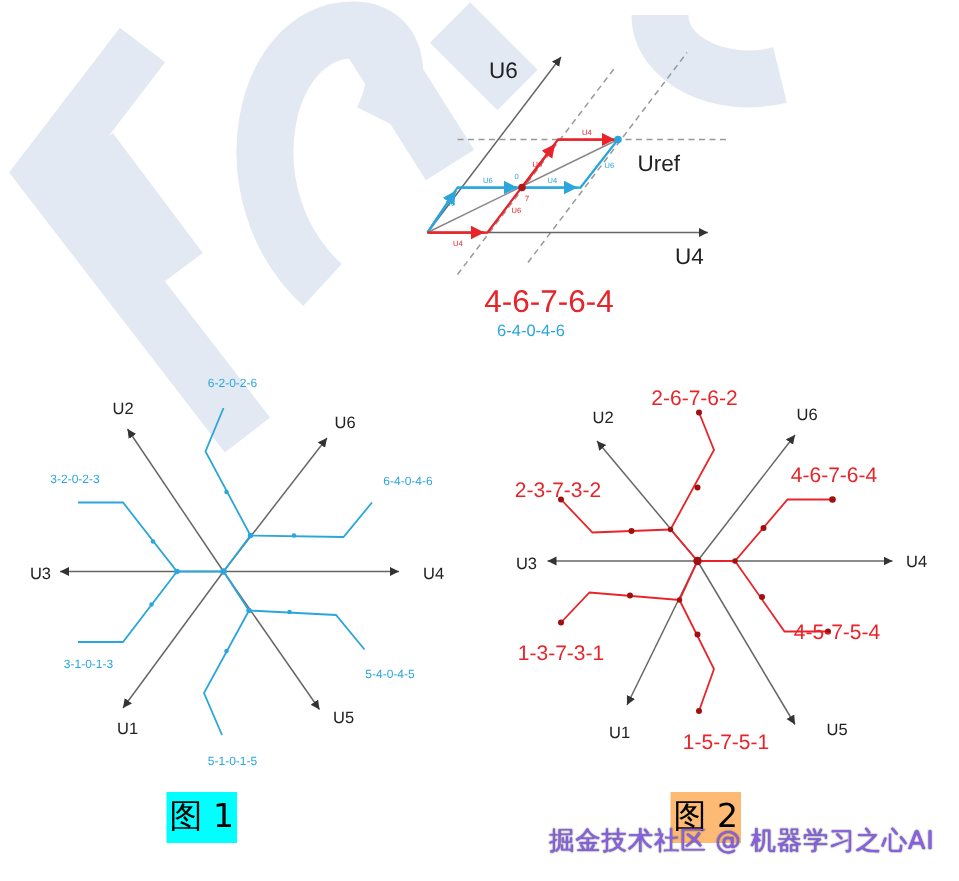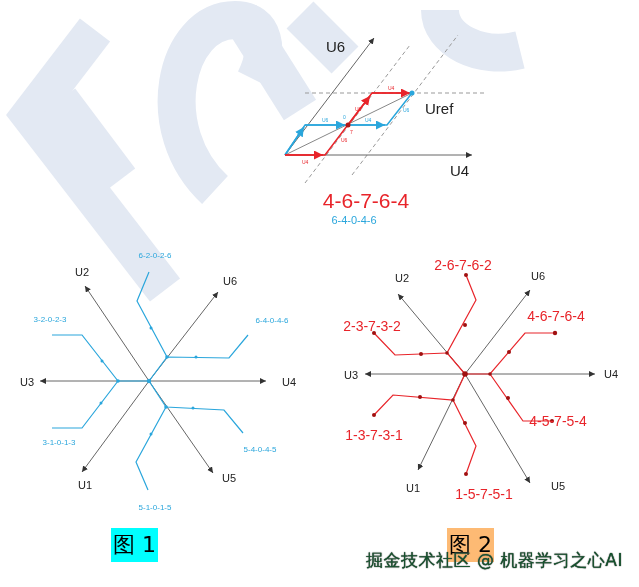--- a/index.html
+++ b/index.html
@@ -1,20 +1,20 @@
 <!DOCTYPE html>
 <html><head>
 <meta charset="utf-8">
 <style>
   html, body { margin:0; padding:0; background:#ffffff; }
   body { width:639px; height:587px; position:relative; overflow:hidden; font-family:"Liberation Sans", sans-serif; }
   svg { position:absolute; left:0; top:0; }
   .lbl { font-family:"Liberation Sans", sans-serif; }
   .caption { position:absolute; font-family:"DejaVu Sans", sans-serif; font-size:22px; color:#000; line-height:34px; padding:0 2px; }
-  .watermark { position:absolute; font-family:"DejaVu Sans", sans-serif; font-size:17px; color:#14532d; text-shadow:0 0 1px #555, 0 0 1px #555; letter-spacing:0.5px; }
+  .watermark { position:absolute; font-family:"DejaVu Sans", sans-serif; font-size:17px; color:#8b5cf6; text-shadow:0 0 1px #555, 0 0 1px #555; letter-spacing:0.5px; }
 </style>
 </head>
 <body>
 
 <svg width="639" height="587" viewBox="0 0 639 587">
   <defs>
     <marker id="arrK" markerWidth="8" markerHeight="8" refX="6" refY="3" orient="auto">
         <path d="M0,0 L6,3 L0,6 z" fill="#333"></path>
       </marker>
     <marker id="arrB" markerWidth="8" markerHeight="8" refX="6" refY="3" orient="auto">

